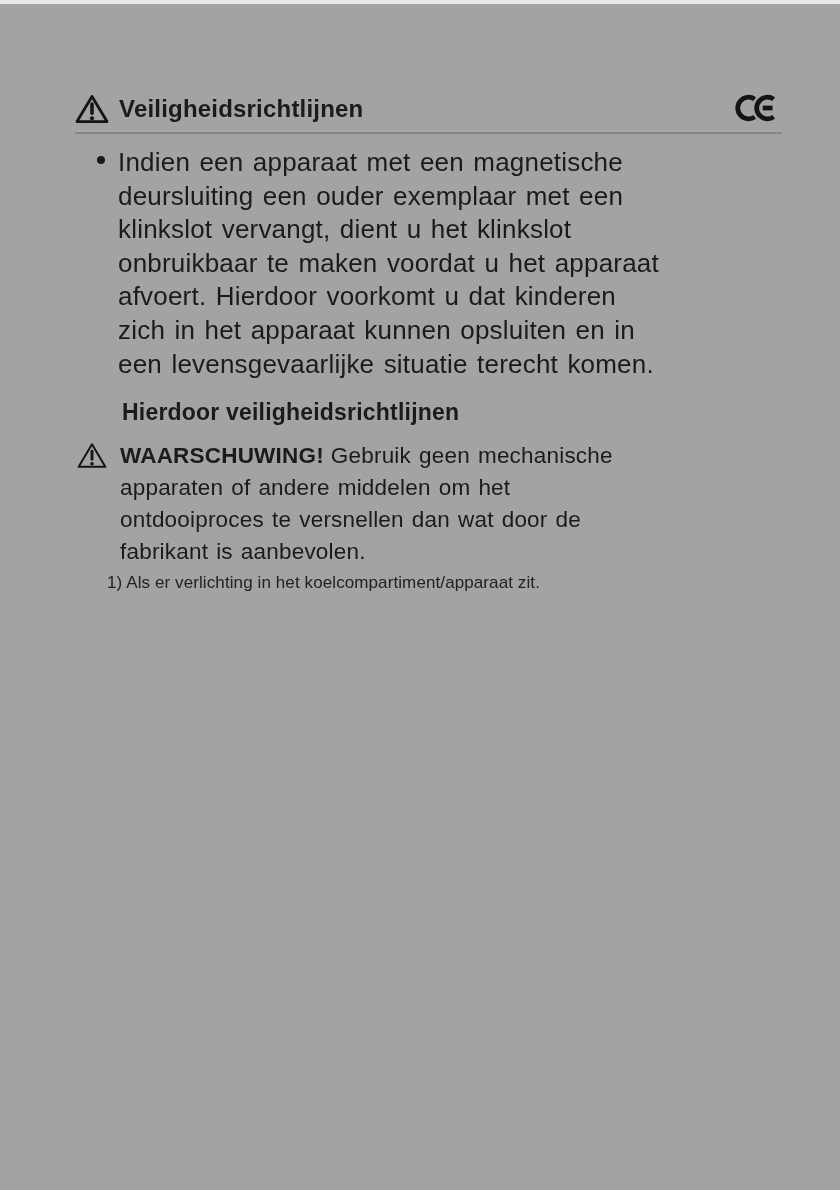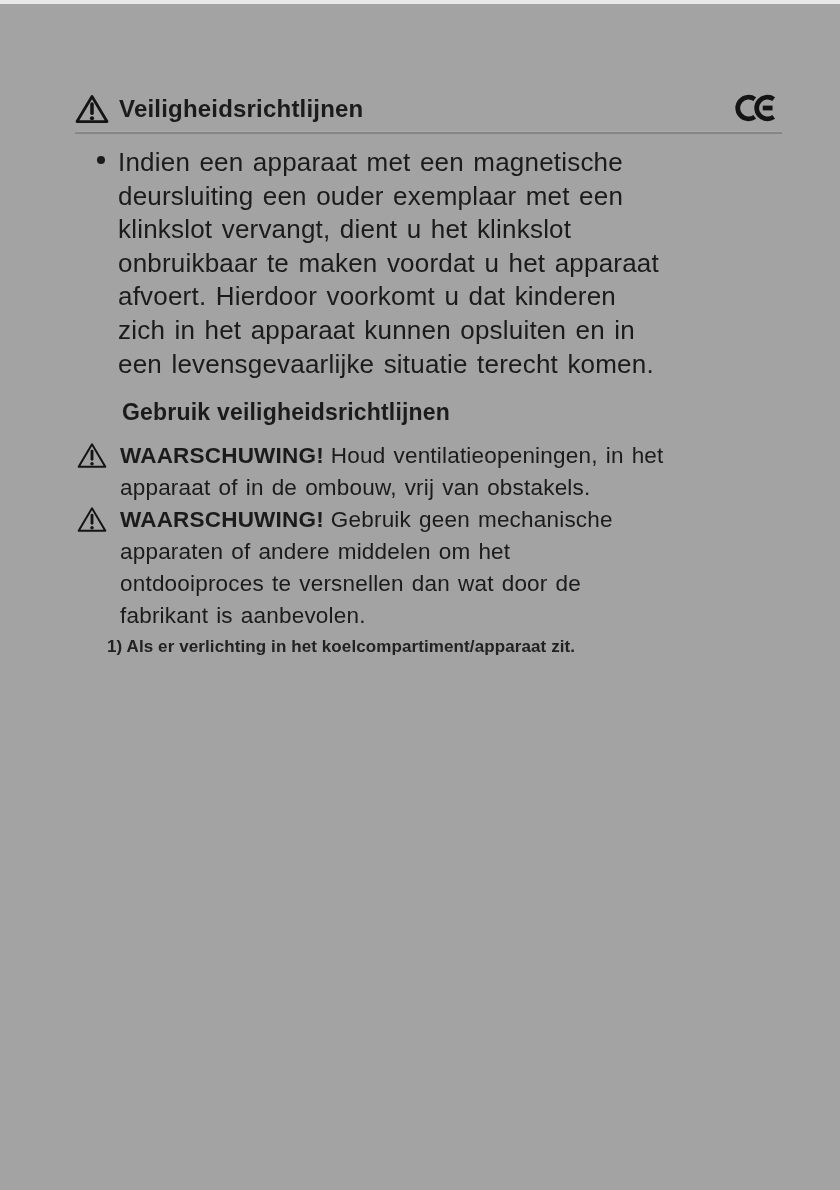--- a/index.html
+++ b/index.html
@@ -100,21 +100,20 @@
     letter-spacing: 0;
     word-spacing: 0;
   }
 
   .footnote {
     margin-left: 32px;
     margin-top: 5px;
     font-size: 17px;
     letter-spacing: 0.1px;
     color: #222;
-    font-weight: bold;
   }
 </style>
 </head>
 <body>
 
 <div class="page">
 
   <div class="header">
     <svg class="warn-icon-header" viewBox="0 0 36 32" aria-hidden="true">
       <path d="M18 2.6 L34 29.4 H2 Z" fill="none" stroke="#141414" stroke-width="3" stroke-linejoin="round"></path>
@@ -135,33 +134,24 @@
     <span class="bullet-dot"></span>
     <div class="intro-text">Indien een apparaat met een magnetische
 deursluiting een ouder exemplaar met een
 klinkslot vervangt, dient u het klinkslot
 onbruikbaar te maken voordat u het apparaat
 afvoert. Hierdoor voorkomt u dat kinderen
 zich in het apparaat kunnen opsluiten en in
 een levensgevaarlijke situatie terecht komen.</div>
   </div>
 
-  <div class="subheading">Gebruik veiligheidsrichtlijnen</div>
+  <div class="subheading">Hierdoor veiligheidsrichtlijnen</div>
 
   <div class="warnings">
 
-    <div class="warning">
-      <svg class="warn-icon" viewBox="0 0 36 32" aria-hidden="true">
-        <path d="M18 2.6 L34 29.4 H2 Z" fill="none" stroke="#141414" stroke-width="2.4" stroke-linejoin="round"></path>
-        <path d="M18 10.8 L18 20.6" stroke="#141414" stroke-width="3.4" stroke-linecap="round" fill="none"></path>
-        <circle cx="18" cy="25.8" r="2.1" fill="#141414"></circle>
-      </svg>
-      <span class="warning-label">WAARSCHUWING!</span><span class="warning-text">Houd ventilatieopeningen, in het
-apparaat of in de ombouw, vrij van obstakels.</span>
-    </div>
 
     <div class="warning">
       <svg class="warn-icon" viewBox="0 0 36 32" aria-hidden="true">
         <path d="M18 2.6 L34 29.4 H2 Z" fill="none" stroke="#141414" stroke-width="2.4" stroke-linejoin="round"></path>
         <path d="M18 10.8 L18 20.6" stroke="#141414" stroke-width="3.4" stroke-linecap="round" fill="none"></path>
         <circle cx="18" cy="25.8" r="2.1" fill="#141414"></circle>
       </svg>
       <span class="warning-label">WAARSCHUWING!</span><span class="warning-text">Gebruik geen mechanische
 apparaten of andere middelen om het
 ontdooiproces te versnellen dan wat door de

